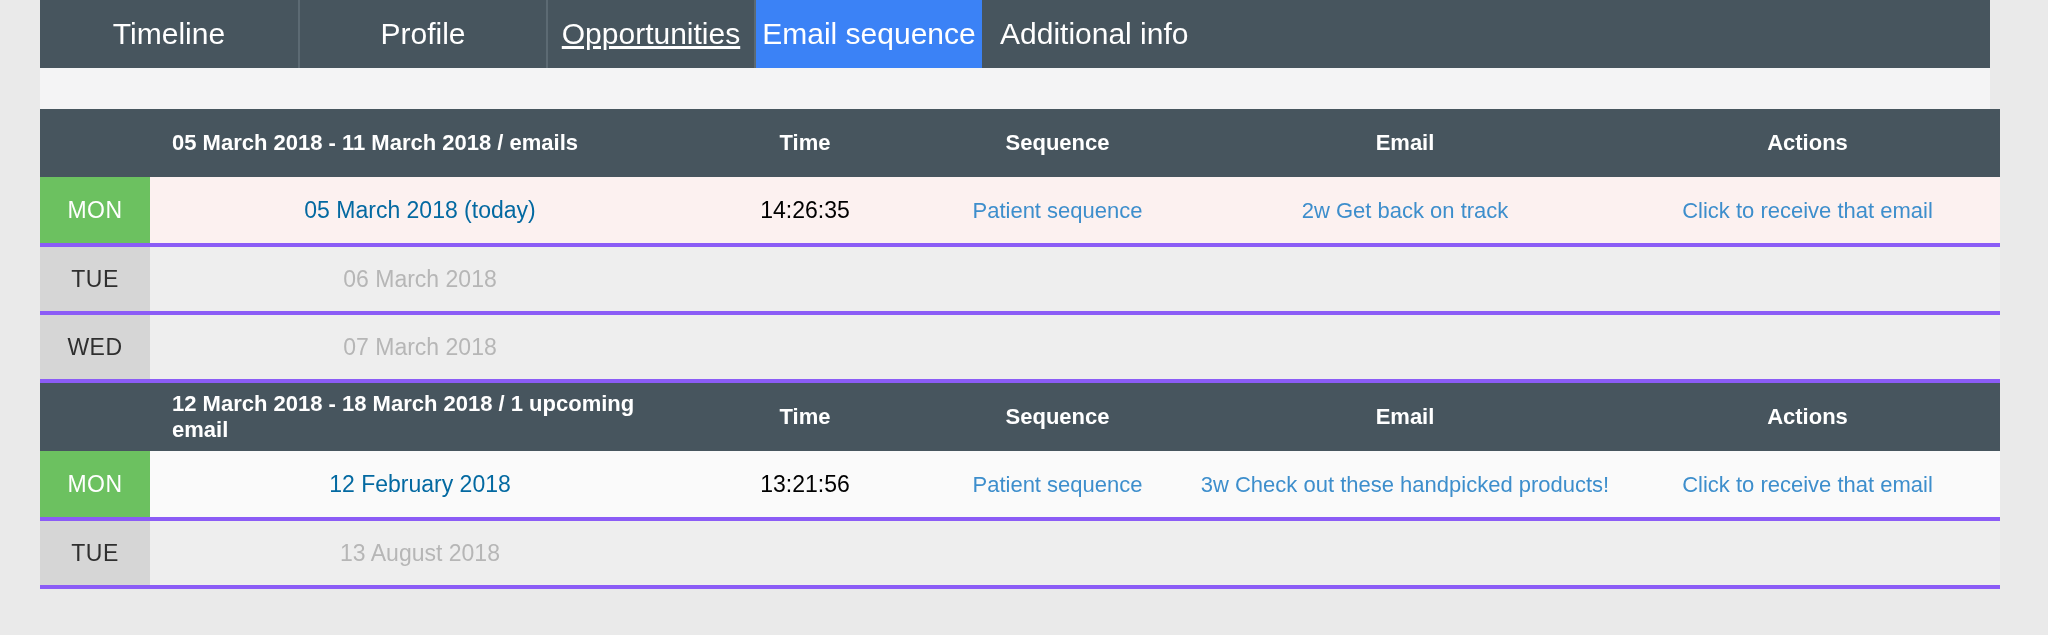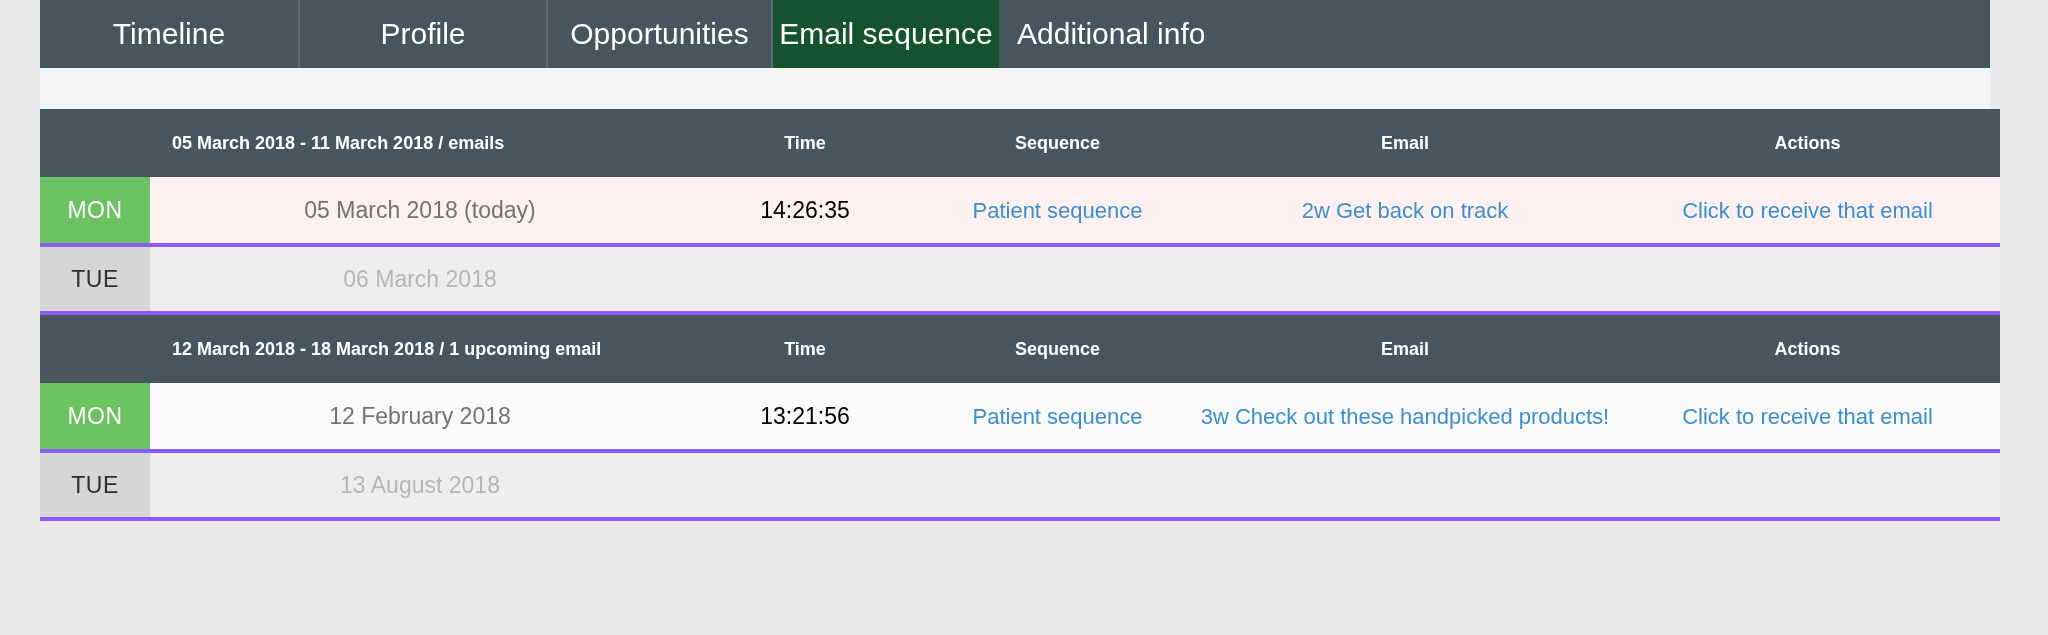--- a/index.html
+++ b/index.html
@@ -37,25 +37,25 @@
     justify-content: center;
     padding: 0 34px;
     box-sizing: border-box;
     height: 68px;
     border-right: 2px solid #5c6a73;
     white-space: nowrap;
     cursor: pointer;
   }
   .tab.w1 { width: 260px; }
   .tab.w2 { width: 248px; }
-  .tab.w3 { width: 225px; }
+  .tab.w3 { width: 208px; text-decoration: underline; }
   .tab.w4 { width: 226px; }
   .tab.w5 { flex: 1 1 auto; justify-content: flex-start; padding-left: 18px; border-right: none; }
   .tab.active {
-    background: #14532d;
+    background: #3b82f6;
     border-right: none;
   }
   .tab.active::after {
     content: "";
     position: absolute;
     left: 50%;
     bottom: -22px;
     transform: translateX(-50%);
     width: 0;
     height: 0;
@@ -89,21 +89,21 @@
   col.c-day   { width: 110px; }
   col.c-date  { width: 540px; }
   col.c-time  { width: 230px; }
   col.c-seq   { width: 275px; }
   col.c-email { width: 420px; }
   col.c-act   { width: 385px; }
 
   thead.sect th {
     background: #47555e;
     color: #ffffff;
-    font-size: 18px;
+    font-size: 22px;
     font-weight: bold;
     height: 68px;
     padding: 0;
     text-align: center;
     vertical-align: middle;
   }
   thead.sect th.range {
     text-align: left;
     padding-left: 22px;
   }
@@ -134,21 +134,21 @@
     color: #2f2f2f;
   }
 
   tr.row-today td { background: #fcf1f0; }
   tr.row-today td.daycell { background: #6cc160; }
   tr.row-upcoming td { background: #fafafa; }
   tr.row-upcoming td.daycell { background: #6cc160; }
   tr.row-empty td { background: #eeeeee; color: #b6b6b6; }
   tr.row-empty td.daycell { background: #d6d6d6; color: #2f2f2f; }
 
-  td.date-strong { color: #737373; margin-left: 10px; }
+  td.date-strong { color: #0369a1; margin-left: 10px; }
   a.lnk {
     color: #3d8ecc;
     text-decoration: none;
     cursor: pointer;
     font-size: 22px;
   }
 </style>
 </head>
 <body>
 
@@ -214,20 +214,28 @@
 
         <tr class="drow row-empty">
           <td class="daycell day-off">TUE</td>
           <td>06 March 2018</td>
           <td></td>
           <td></td>
           <td></td>
           <td></td>
         </tr>
 
+        <tr class="drow row-empty">
+          <td class="daycell day-off">WED</td>
+          <td>07 March 2018</td>
+          <td></td>
+          <td></td>
+          <td></td>
+          <td></td>
+        </tr>
 
       </tbody>
     </table>
 
     <table class="grid">
       <colgroup>
         <col class="c-day">
           <col class="c-date">
           <col class="c-time">
         <col class="c-seq">

